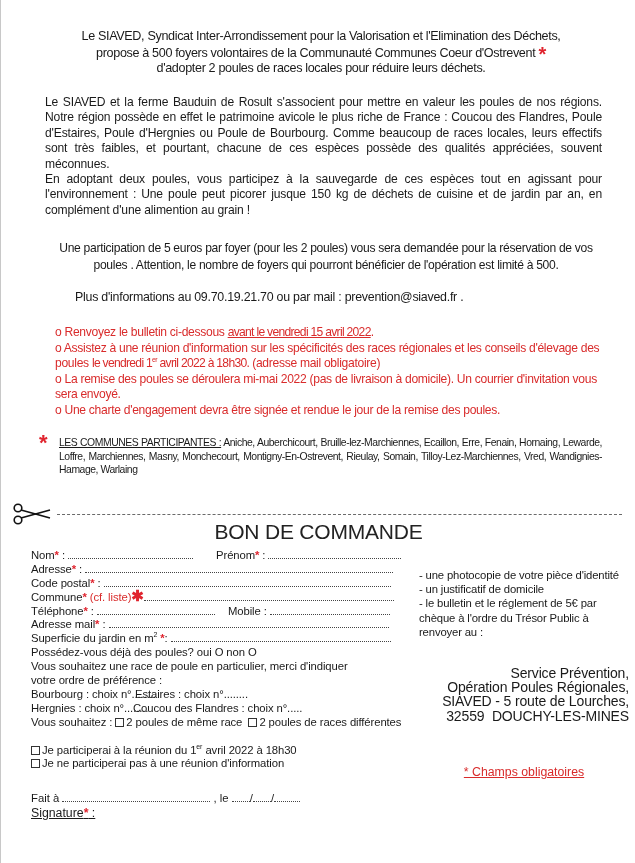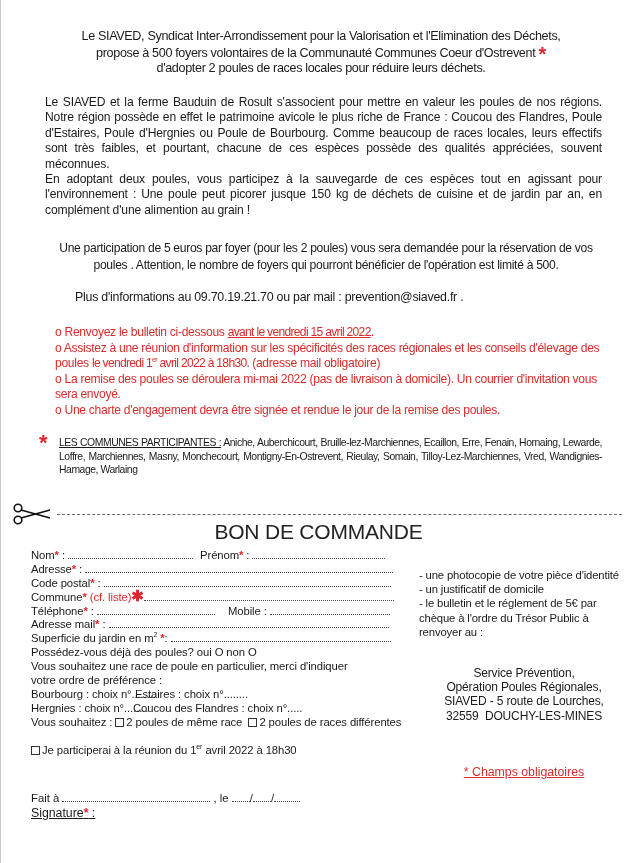--- a/index.html
+++ b/index.html
@@ -66,22 +66,22 @@
   .form .gap { height: 14px; }
   .box {
     display: inline-block; width: 7px; height: 7px; border: 1px solid #333; vertical-align: -1px; margin: 0 2px 0 0;
   }
   .form sup { font-size: 7px; line-height: 0; }
   .sidebox {
     left: 418px; top: 568px; width: 210px;
     font-size: 11.3px; line-height: 14.2px; letter-spacing: -0.15px;
   }
   .address {
-    left: 418px; top: 666px; width: 210px; text-align: center;
-    font-size: 12px; line-height: 14.2px; letter-spacing: -0.15px;
+    left: 418px; top: 666px; width: 210px; text-align: right;
+    font-size: 14px; line-height: 14.2px; letter-spacing: -0.15px;
   }
   .mandatory {
     left: 418px; top: 765px; width: 210px; text-align: center;
     font-size: 12.3px; color: #d92b2b; text-decoration: underline;
   }
   .signature-area {
     left: 30px; top: 791px; font-size: 11.3px; line-height: 15px;
   }
   .signature-area .row { white-space: nowrap; }
   .sig-label { font-size: 12.3px; text-decoration: underline; }
@@ -126,21 +126,21 @@
   <path d="M9 15 L38 7" stroke="#111" stroke-width="1.6" fill="none"></path>
 </svg>
 <div class="abs cutline"></div>
 
 <div class="abs form-title">BON DE COMMANDE</div>
 
 <div class="abs form">
   <div class="row">
     <span>Nom</span><span class="star">*</span><span> :</span>
     <span class="dots" style="width:125px"></span>
-    <span style="margin-left:4px">Prénom</span><span class="star">*</span><span> :</span>
+    <span style="margin-left:20px">Prénom</span><span class="star">*</span><span> :</span>
     <span class="dots" style="width:133px"></span>
   </div>
   <div class="row">
     <span>Adresse</span><span class="star">*</span><span> :</span>
     <span class="dots" style="width:308px"></span>
   </div>
   <div class="row">
     <span>Code postal</span><span class="star">*</span><span> :</span>
     <span class="dots" style="width:287px"></span>
   </div>
@@ -173,20 +173,23 @@
     <span>Hergnies   : choix n°........</span>
     <span style="position:absolute; left:102px">Coucou des Flandres : choix n°.....</span>
   </div>
   <div class="row">
     <span>Vous souhaitez : </span><span class="box"></span><span>2 poules de même race</span>
     &nbsp;<span class="box"></span><span>2 poules de races différentes</span>
   </div>
   <div class="gap"></div>
   <div class="row">
     <span class="box"></span><span>Je participerai à la réunion du 1</span><sup>er</sup><span> avril 2022 à 18h30</span>
+  </div>
+  <div class="row">
+    <span class="box"></span><span>Je ne participerai pas à une réunion d'information</span>
   </div>
 </div>
 
 <div class="abs signature-area">
   <div class="row">
     <span>Fait à </span><span class="dots" style="width:148px"></span><span> ,    le </span><span class="dots" style="width:18px"></span><span>/</span><span class="dots" style="width:18px"></span><span>/</span><span class="dots" style="width:26px"></span>
   </div>
   <div class="row sig-label">
     <span>Signature</span><span class="star">*</span><span> :</span>
   </div>

